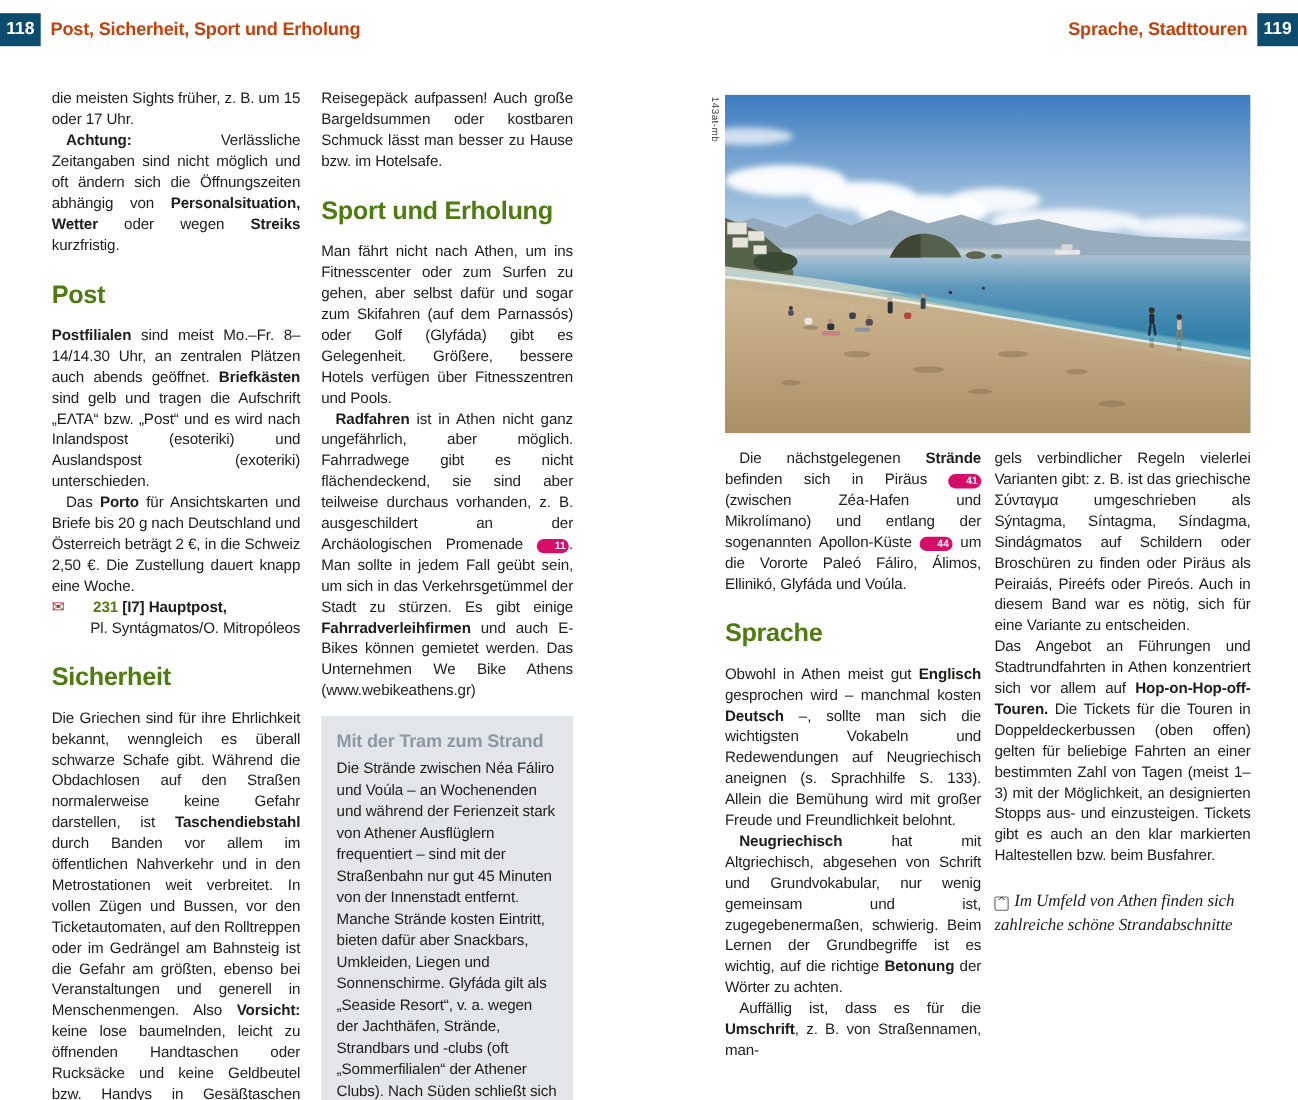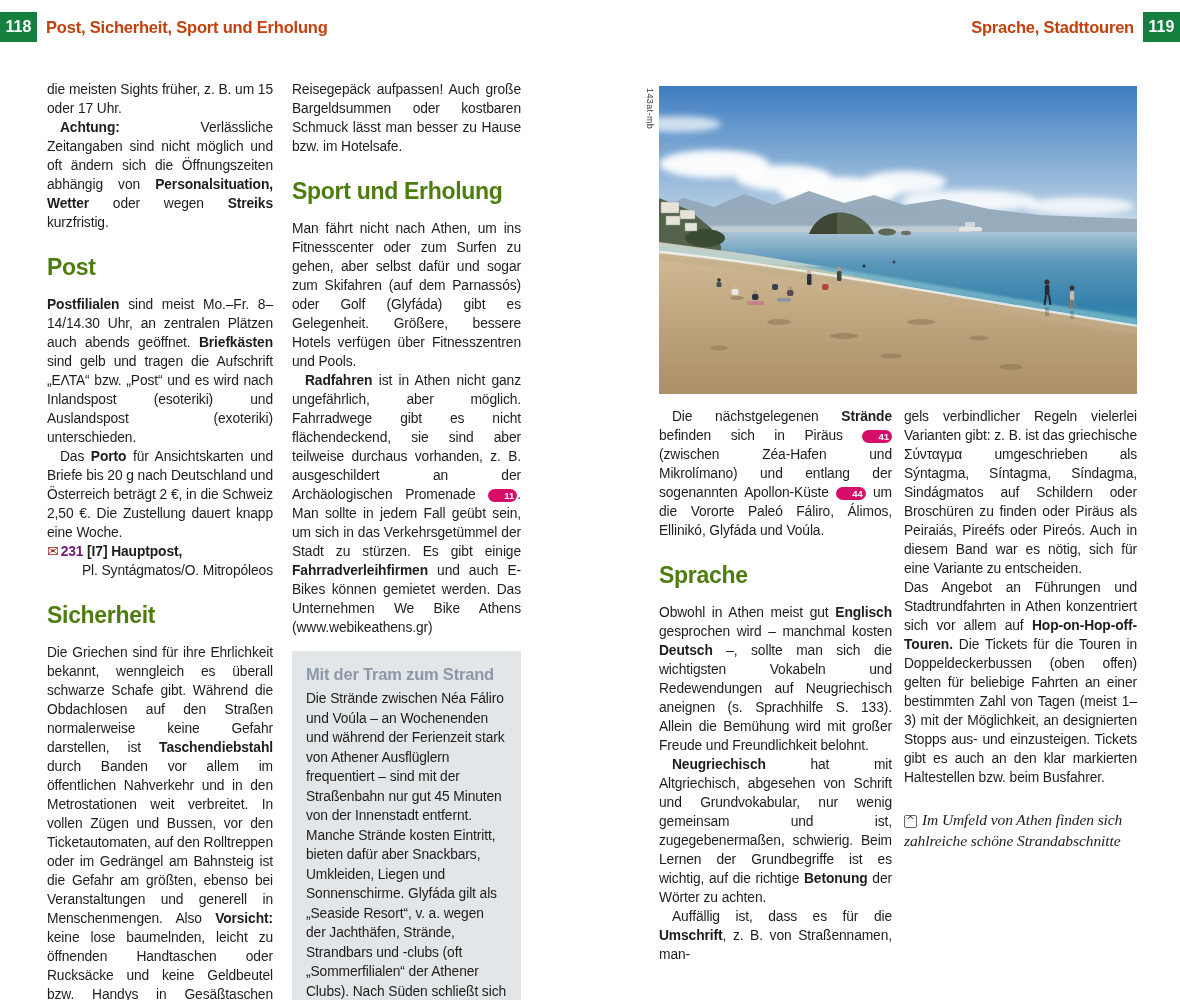--- a/index.html
+++ b/index.html
@@ -3,36 +3,36 @@
 <meta charset="utf-8">
 <style>
   html,body{margin:0;padding:0;background:#ffffff;}
   .page{position:relative;width:1180px;height:1000px;background:#ffffff;overflow:hidden;
         font-family:"Liberation Sans","DejaVu Sans",sans-serif;color:#1d1d1b;}
 
   
   .runhead{position:absolute;top:12px;height:30px;display:flex;align-items:center;}
   .runhead.left{left:0;}
   .runhead.right{right:0;flex-direction:row-reverse;}
-  .pgnum{display:inline-block;width:37px;height:30px;line-height:30px;background:#15803d;
+  .pgnum{display:inline-block;width:37px;height:30px;line-height:30px;background:#0c4a6e;
          color:#fff;font-weight:bold;font-size:16px;text-align:center;}
   .pgtitle{font-weight:bold;font-size:16.5px;color:#c2410c;margin:0 9px;letter-spacing:-0.2px;}
 
   
   .col{position:absolute;top:80px;font-size:13.8px;line-height:19px;letter-spacing:-0.1px;}
   .col1{left:47px;width:226px;}
   .col2{left:292px;width:229px;}
   .col3{left:659px;top:407px;width:233px;}
   .col4{left:904px;top:407px;width:233px;}
 
   .p{margin:0;text-align:justify;}
   .ind{text-indent:13px;}
   .b{font-weight:bold;}
   .i{}
-  .red{color:#701a75;}
+  .red{color:#4d7c0f;margin-left:24px;}
   h2{font-size:23px;line-height:27px;font-weight:bold;color:#4d7c0f;
      margin:22px 0 14px 0;letter-spacing:-0.3px;}
   .badge{display:inline-block;min-width:11px;padding:0 3px;height:13px;line-height:13px;
          background:#d60e6a;color:#fff;font-size:9.5px;font-weight:bold;text-align:right;
          border-radius:8px;vertical-align:0px;letter-spacing:0;}
   .env{color:#a32024;font-size:14px;padding-right:2px;}
   .addr{margin:0;font-weight:bold;text-align:left;}
   .addr2{margin:0;padding-left:14px;font-weight:normal;text-align:right;}
 
   

